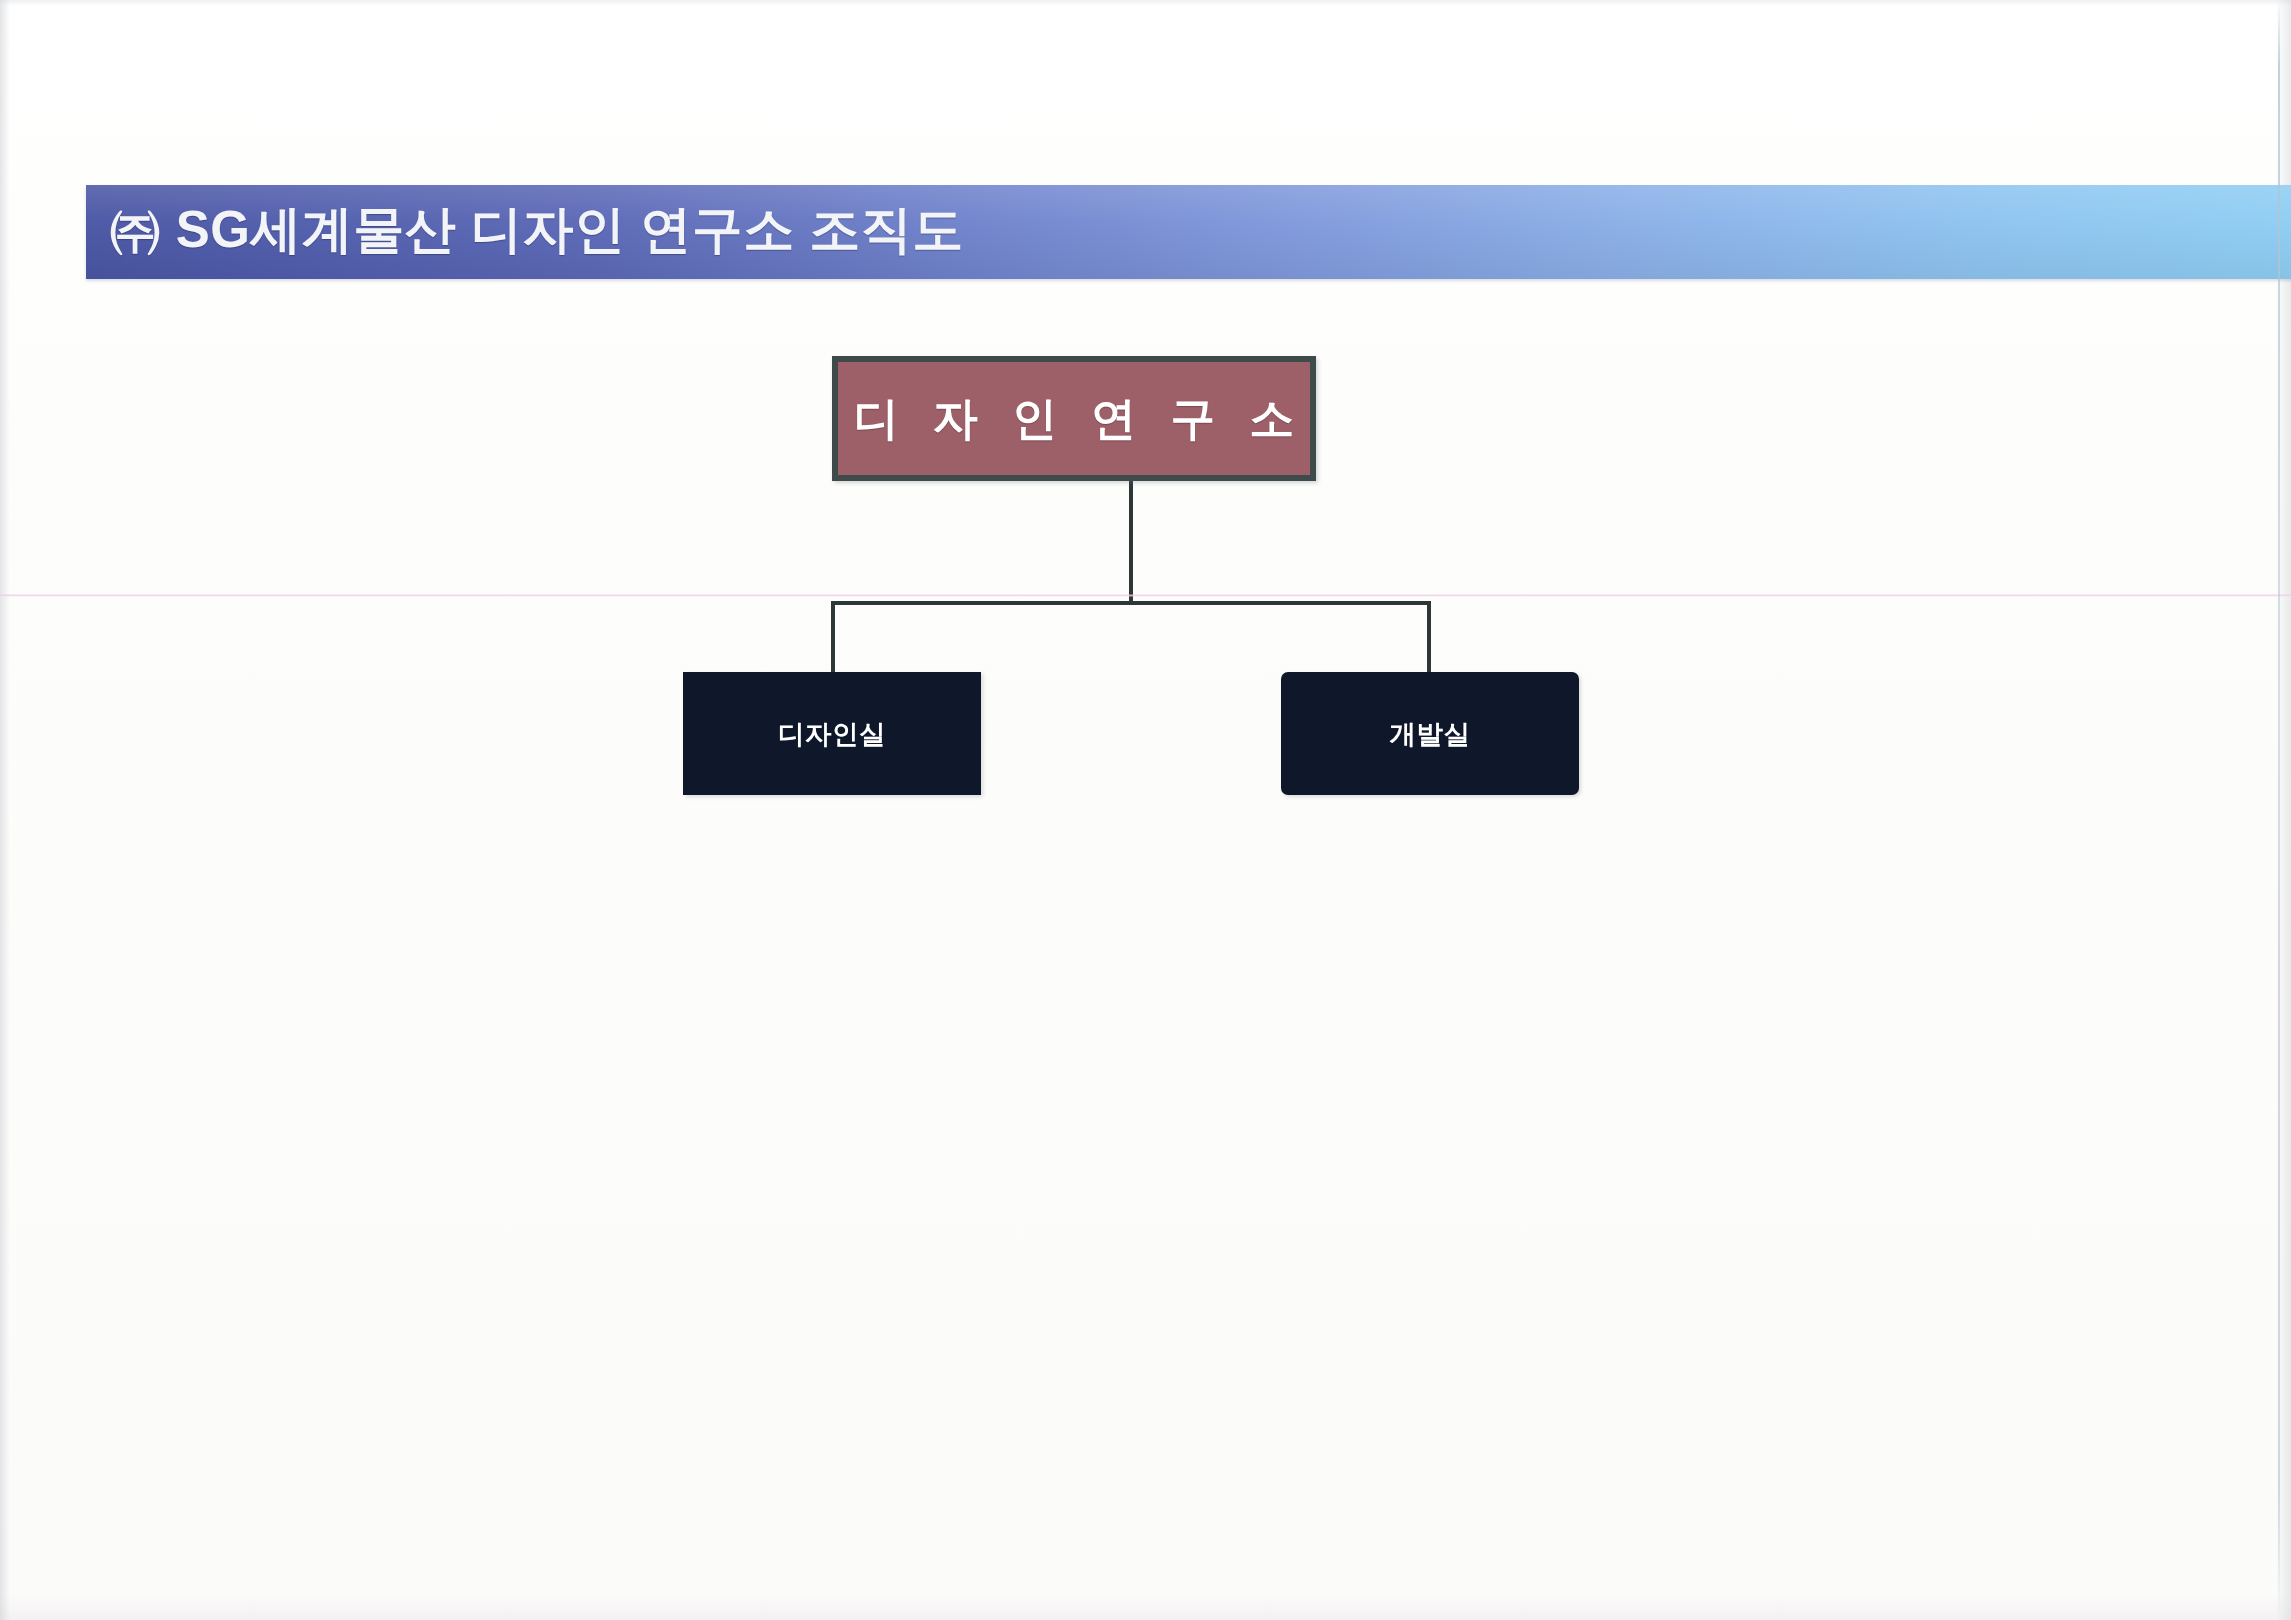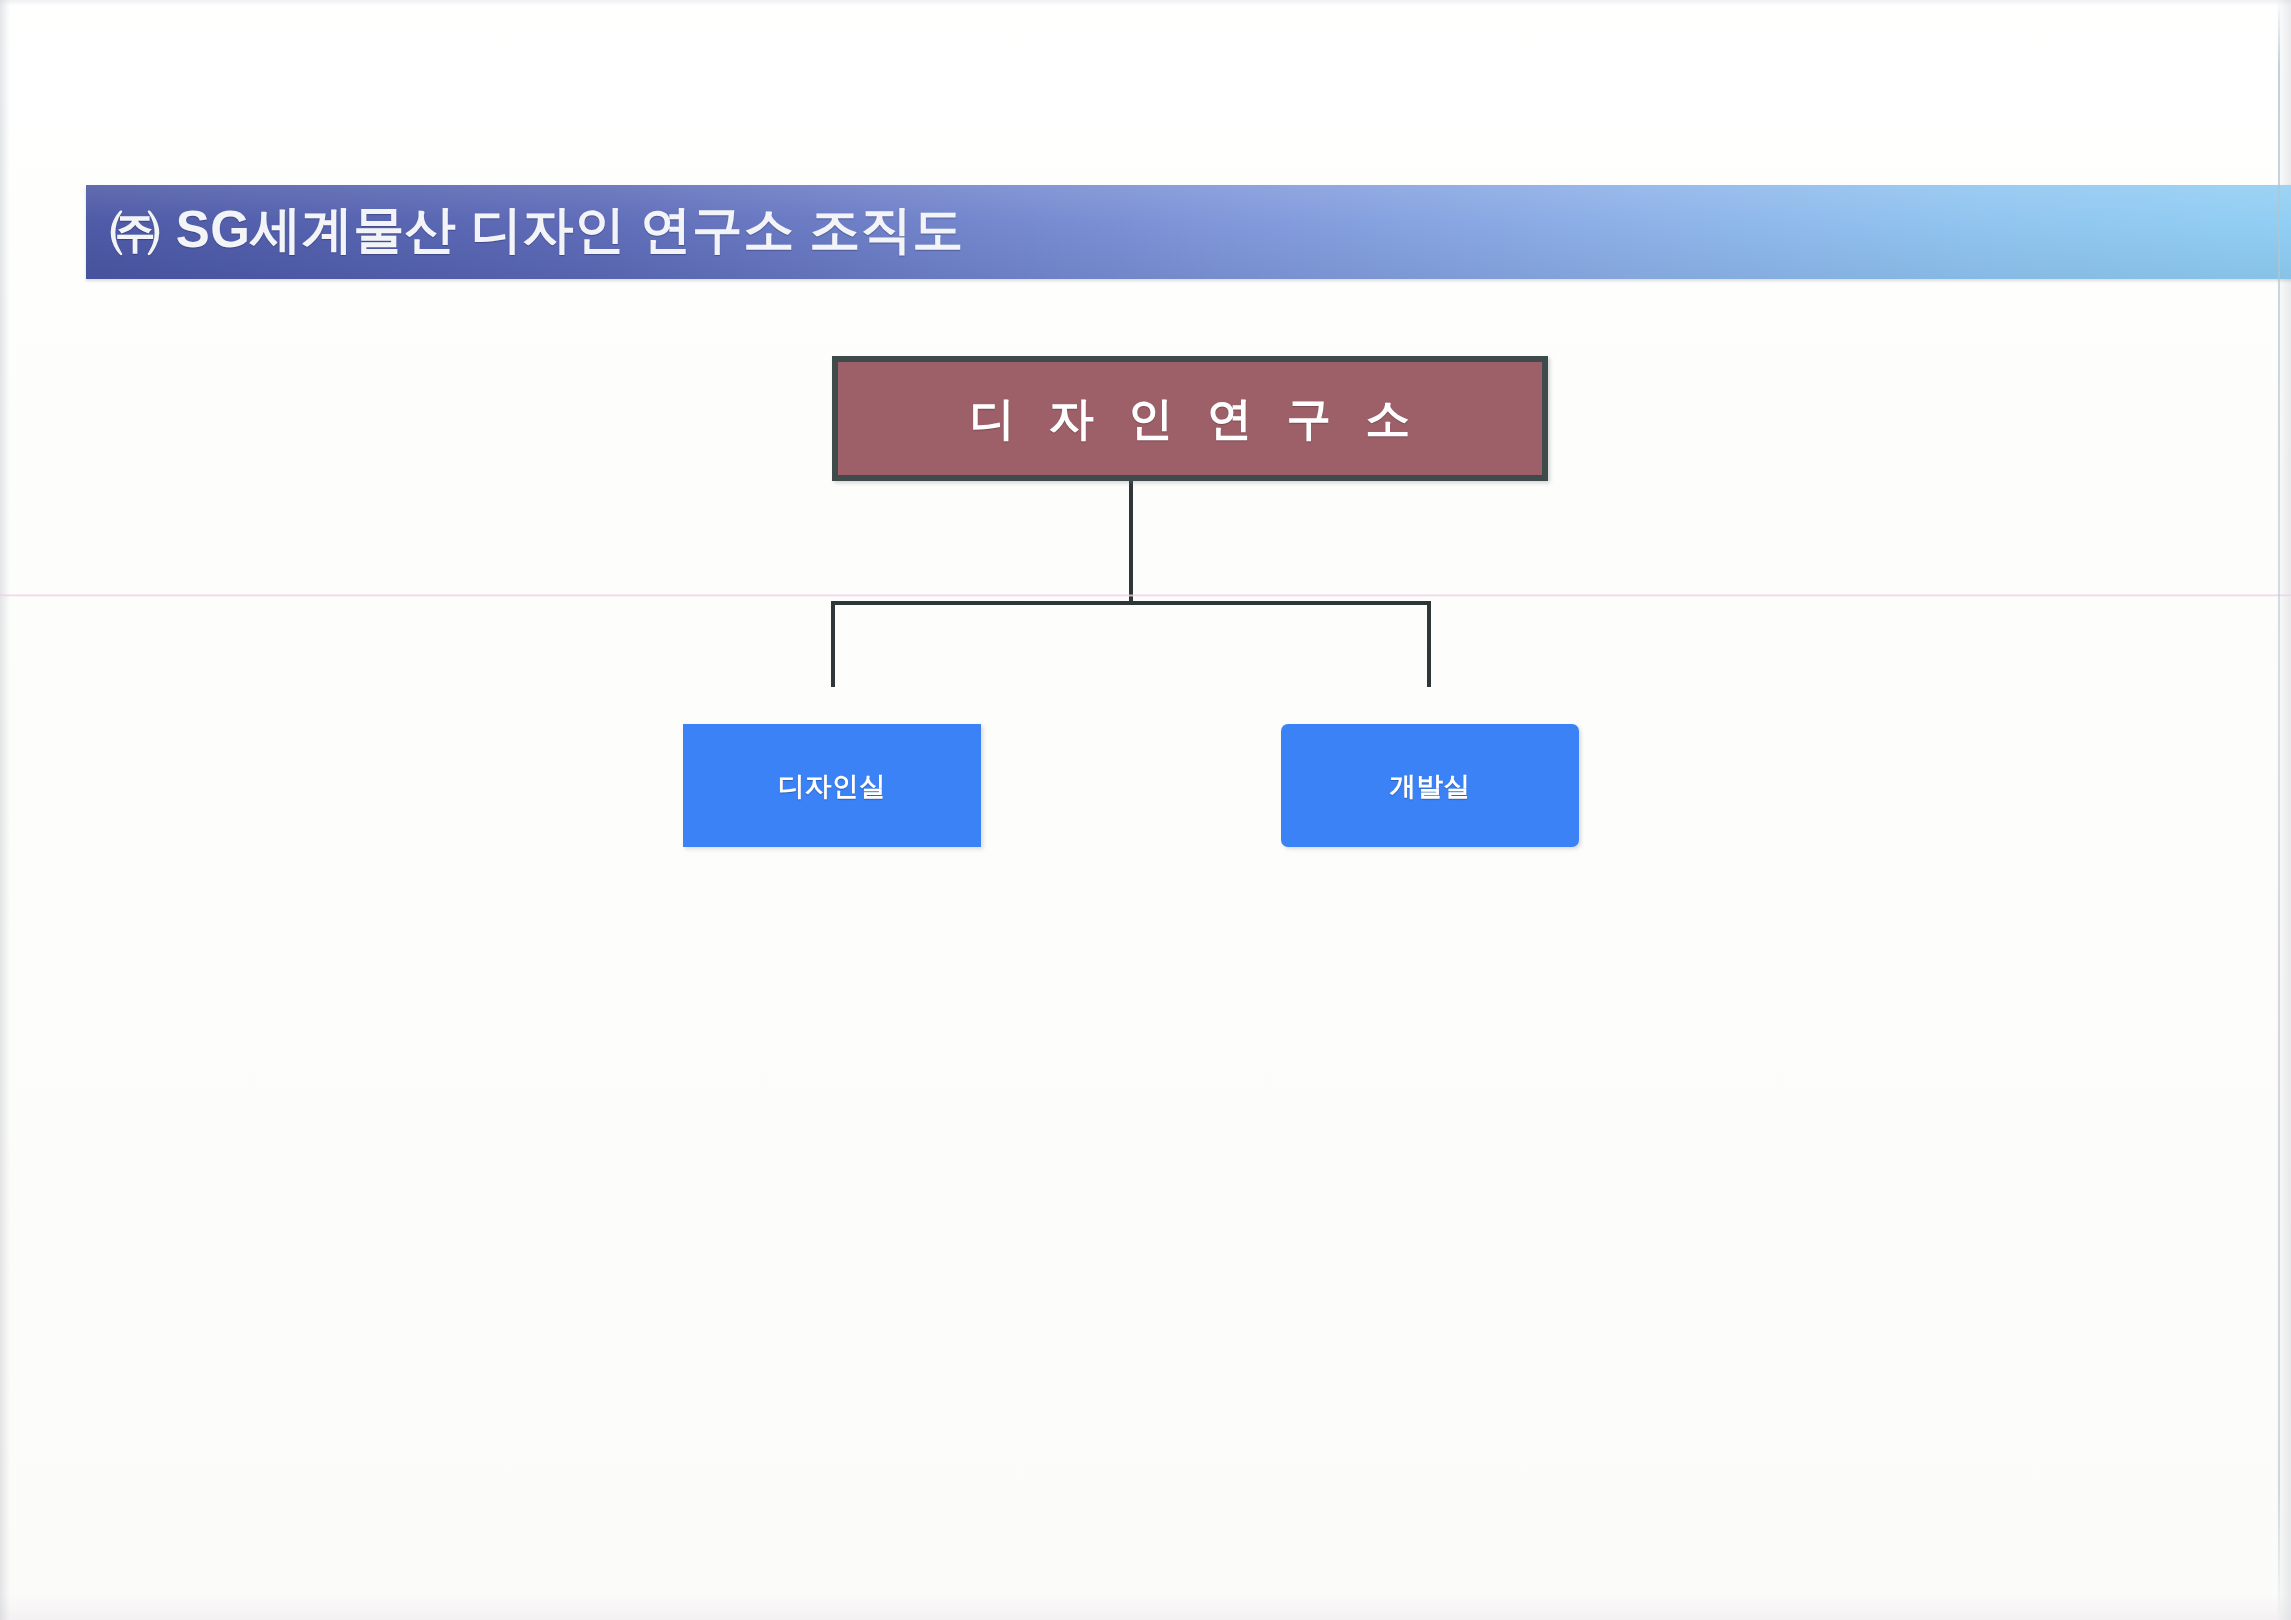--- a/index.html
+++ b/index.html
@@ -126,39 +126,39 @@
     align-items: center;
     justify-content: center;
     text-align: center;
     color: #ffffff;
     box-sizing: border-box;
   }
 
   .node-root {
     left: 832px;
     top: 356px;
-    width: 716px;
+    width: 484px;
     height: 125px;
     background: #9d6068;
     border: 6.9px solid #3f4b4b;
     box-shadow: 2px 2px 3.9px rgba(120,124,128,0.30);
   }
   .node-root .node-label {
     font-size: 45px;
     font-weight: 700;
     letter-spacing: 10.8px;
     text-indent: 10.8px;
     text-shadow: 0 1px 1px rgba(60,30,35,0.35);
   }
 
   .node-dept {
-    top: 724px;
+    top: 672px;
     width: 298px;
     height: 123px;
-    background: #3b82f6;
+    background: #0f172a;
     border: 0;
     box-shadow: 2px 2px 3.9px rgba(130,134,140,0.28);
   }
   .node-dept .node-label {
     font-size: 26.5px;
     font-weight: 700;
     letter-spacing: 0.5px;
     text-shadow: 0 1px 1px rgba(20,40,60,0.35);
   }
   .node-design  { left: 683px; }

